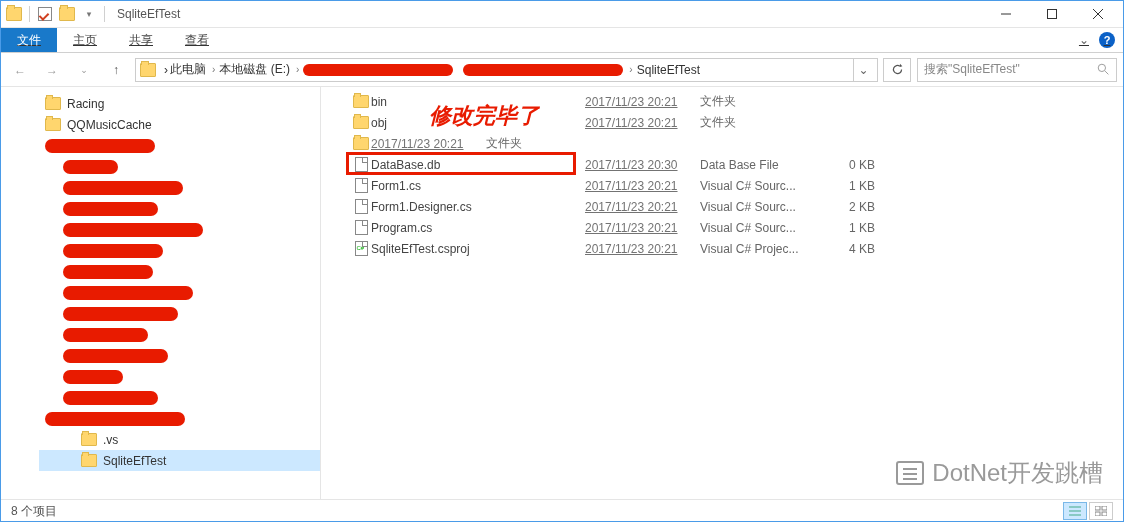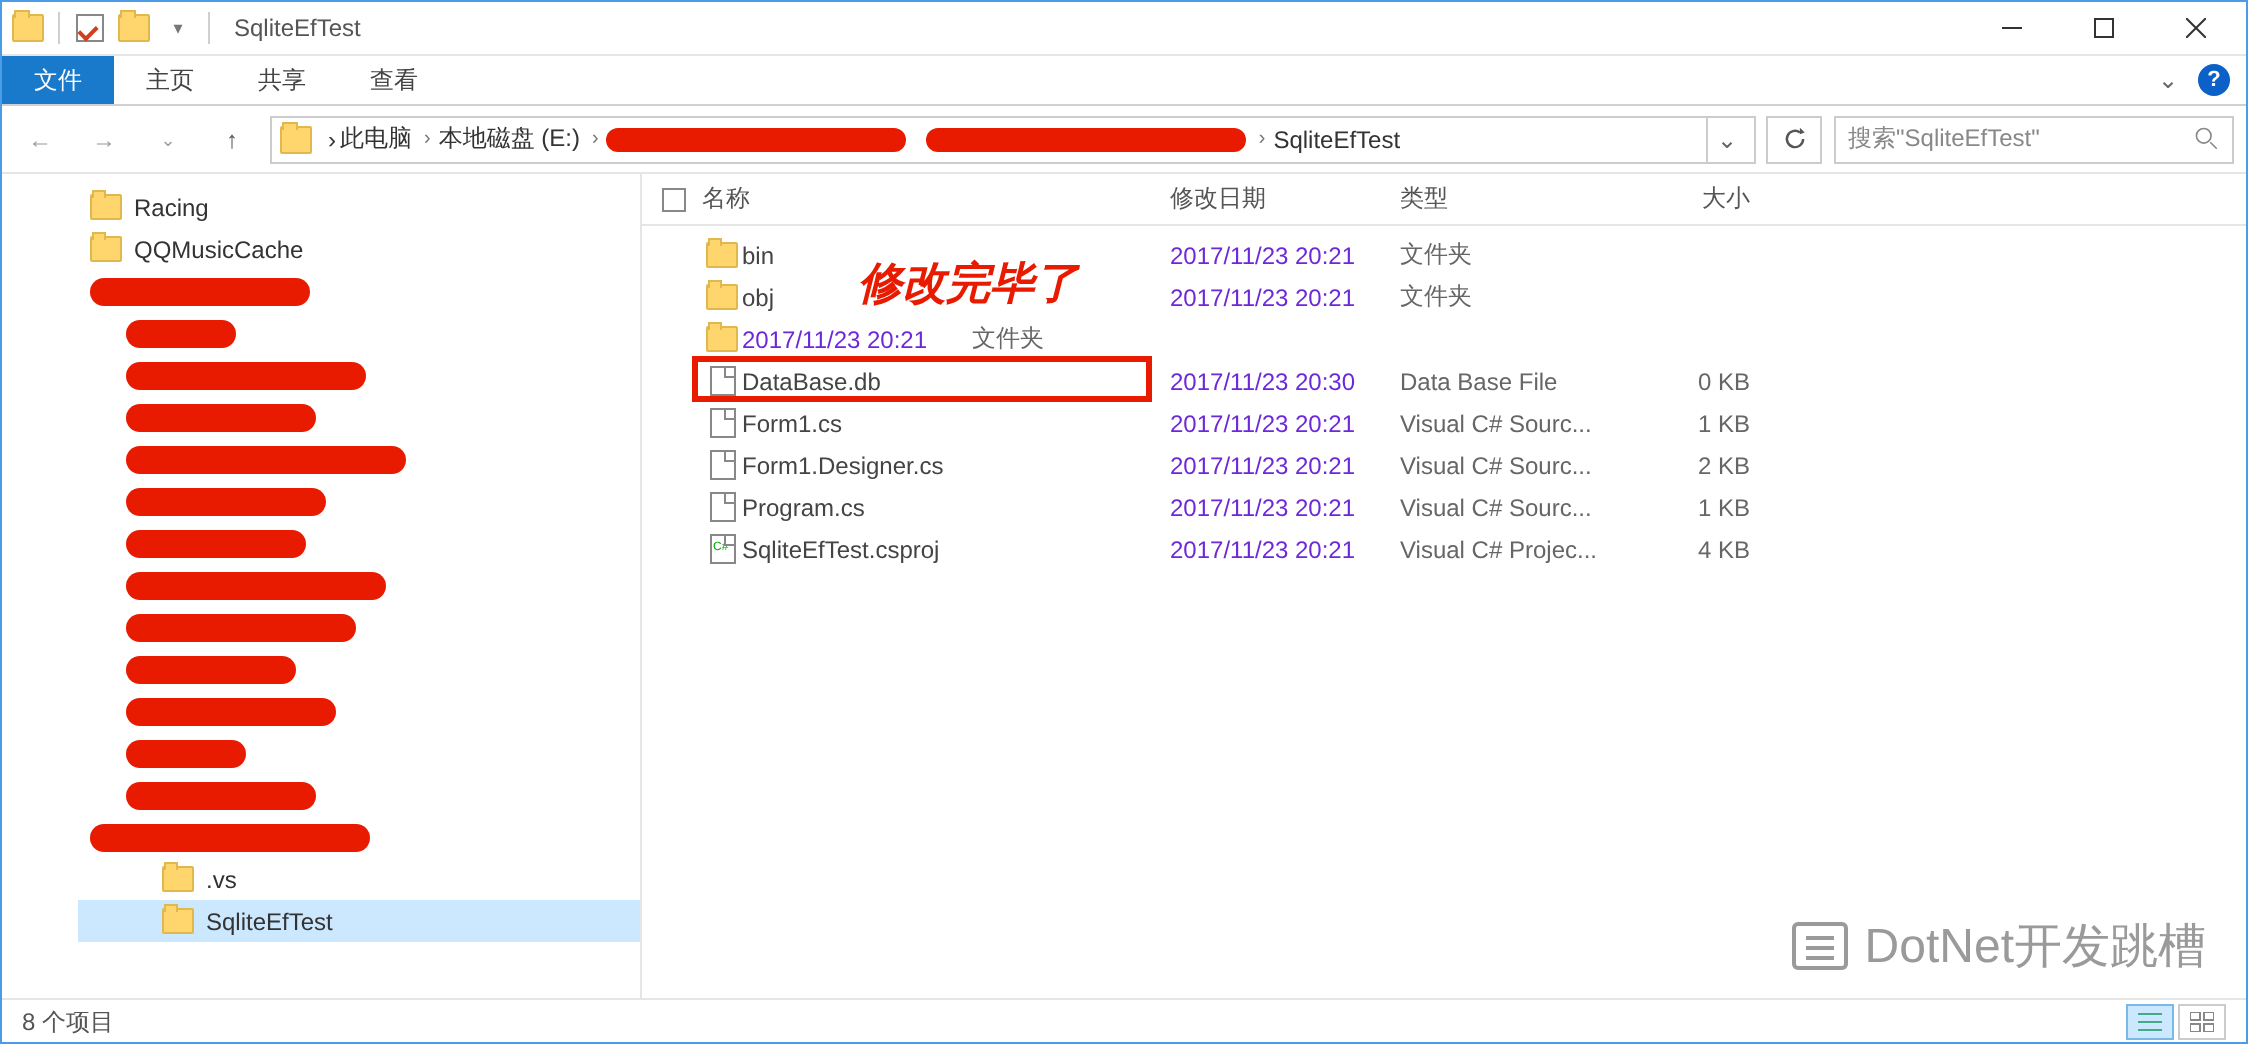--- a/index.html
+++ b/index.html
@@ -13,21 +13,21 @@
     .folder-ic::before { content:""; position:absolute; top:-3px; left:0; width:6px; height:3px; background:#ffd66e; border:1px solid #e0b84c; border-bottom:none; }
     .tsep { width:1px; height:16px; background:#d0d0d0; margin:0 4px; }
     .check-ic { width:14px; height:14px; border:1px solid #888; position:relative; }
     .check-ic::after { content:""; position:absolute; left:2px; top:3px; width:4px; height:7px; border:solid #d04020; border-width:0 2px 2px 0; transform:rotate(45deg); }
     .ttitle { margin-left:8px; color:#555; }
     .tspacer { flex:1; }
     .winbtns { display:flex; }
     .winbtn { width:46px; height:27px; display:flex; align-items:center; justify-content:center; color:#333; }
 
     
-    .ribbon { height:25px; background:#fff; display:flex; align-items:stretch; border-bottom:1px solid #d0d0d0; position:relative; }
+    .ribbon { height:25px; background:#fff; display:flex; align-items:stretch; border-bottom:1px solid #d0d0d0; position:relative;text-decoration:underline; }
     .rtab { padding:0 16px; display:flex; align-items:center; color:#444; }
     .rtab.active { background:#1979ca; color:#fff; }
     .rctrls { margin-left:auto; display:flex; align-items:center; padding-right:8px; gap:10px; }
     .help-ic { width:16px; height:16px; border-radius:50%; background:#0b61c7; color:#fff; display:flex; align-items:center; justify-content:center; font-size:11px; font-weight:bold; }
 
     
     .addr { height:34px; display:flex; align-items:center; padding:4px 6px; gap:6px; border-bottom:1px solid #e5e5e5; }
     .navbtn { width:26px; height:26px; display:flex; align-items:center; justify-content:center; color:#999; }
     .navbtn.enabled { color:#555; }
     .crumbbox { flex:1; height:24px; border:1px solid #ccc; display:flex; align-items:center; padding:0 4px; gap:2px; overflow:hidden; }
@@ -57,21 +57,21 @@
     .col-date { width:115px; }
     .col-type { width:125px; }
     .col-size { width:60px; text-align:right; padding-right:10px; }
     .rows { flex:1; padding-top:4px; position:relative; }
     .row { height:21px; display:flex; align-items:center; padding-left:30px; color:#444; }
     .row .ic { width:20px; display:flex; justify-content:center; }
     .fileic { width:13px; height:15px; border:1px solid #888; background:#fff; position:relative; }
     .fileic::after { content:""; position:absolute; top:0; right:0; width:4px; height:4px; background:#fff; border-left:1px solid #888; border-bottom:1px solid #888; }
     .fileic.cs::before { content:"C#"; position:absolute; font-size:6px; color:#0a0; left:1px; top:3px; }
     .row .name { width:214px; white-space:nowrap; overflow:hidden; }
-    .row .date { width:115px; color:#6d28d9; }
+    .row .date { width:115px; color:#737373;text-decoration:underline; }
     .row .type { width:125px; color:#666; white-space:nowrap; overflow:hidden; text-overflow:ellipsis; }
     .row .size { width:60px; text-align:right; color:#666; padding-right:10px; }
     
     .redbox { position:absolute; border:3px solid #e81b00; pointer-events:none; }
     .redtext { position:absolute; color:#e81b00; font-size:22px; font-weight:bold; pointer-events:none; }
     
     .footer { height:23px; border-top:1px solid #e5e5e5; display:flex; align-items:center; padding:0 10px; color:#555; }
     .footer .sp { flex:1; }
     .vbtn { width:24px; height:18px; border:1px solid #ccc; margin-left:2px; display:flex; align-items:center; justify-content:center; }
     .vbtn.active { background:#cce8ff; border-color:#7ab8e8; }
@@ -250,29 +250,20 @@
         <div class="tfolder"></div>
         <span>.vs</span>
       </div>
       <div class="tnode sel">
         <span class="pad" style="width: 36px;"></span>
         <div class="tfolder"></div>
         <span>SqliteEfTest</span>
       </div>
     </div>
   <div class="list">
-    <div class="cols">
-      <div class="cb">
-          <div class="cbox"></div>
-        </div>
-      <div class="col-name">名称</div>
-      <div class="col-date">修改日期</div>
-      <div class="col-type">类型</div>
-      <div class="col-size">大小</div>
-    </div>
     <div class="rows" id="rows">
       <div class="redbox" style="left:25px; top:65px; width:230px; height:23px;"></div>
       <div class="redtext" style="left:108px; top:14px;font-style:italic;">修改完毕了</div>
     <div class="row">
           <div class="ic">
             <div class="tfolder"></div>
           </div>
           <div class="name">bin</div>
           <div class="date">2017/11/23 20:21</div>
           <div class="type">文件夹</div>

